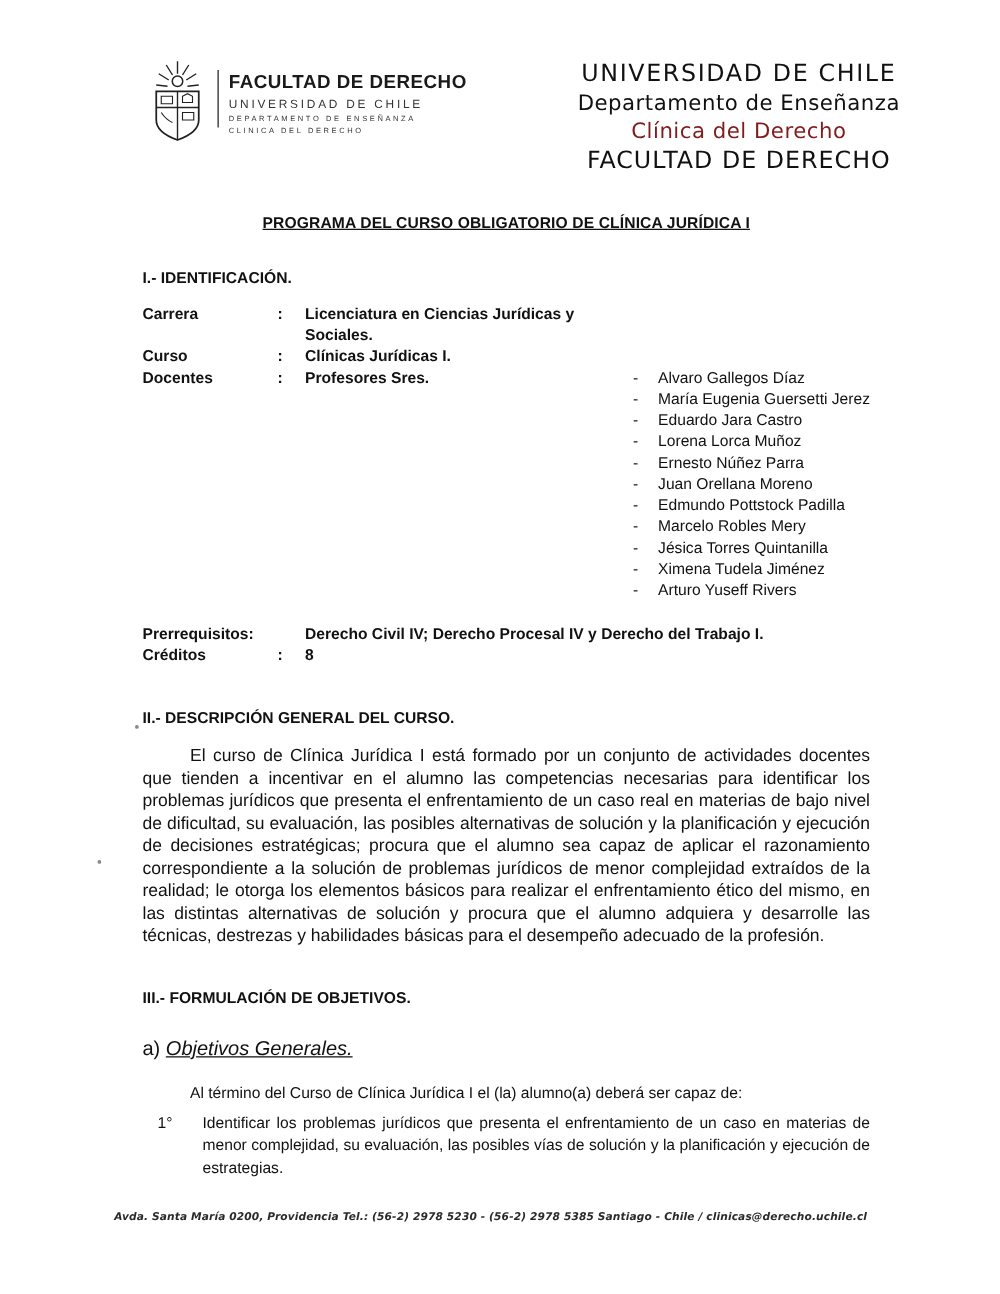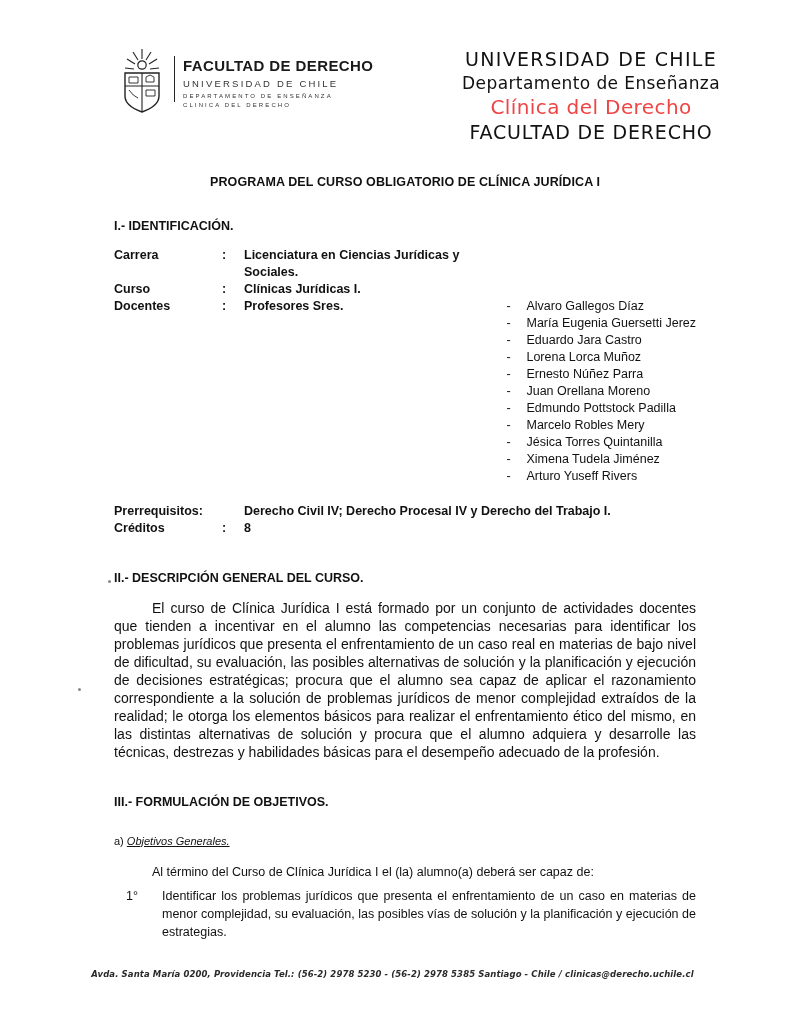--- a/index.html
+++ b/index.html
@@ -92,41 +92,42 @@
     color: #111;
     line-height: 1.25;
   }
   .univ-l2 {
     font-size: 17px;
     letter-spacing: 0.4px;
     color: #111;
     line-height: 1.3;
   }
   .univ-l3 {
-    font-size: 20px;
+    font-size: 17px;
     letter-spacing: 0.4px;
-    color: #ef4444;
+    color: #7f1d1d;
     line-height: 1.3;
   }
   .univ-l4 {
     font-size: 19px;
     letter-spacing: 0.8px;
     color: #111;
     line-height: 1.3;
   }
 
   
   .content {
     margin-top: 30px;
     padding-left: 56px;
     padding-right: 46px;
   }
   .doc-title {
     font-size: 12.5px;
     font-weight: bold;
+    text-decoration: underline;
     text-align: center;
     letter-spacing: 0.1px;
     margin-bottom: 30px;
   }
   .section-head {
     font-size: 12.5px;
     font-weight: bold;
     margin: 0 0 14px 0;
   }
   .section-head.sp {
@@ -186,21 +187,21 @@
 
   p.para {
     font-size: 14px;
     line-height: 18px;
     text-align: justify;
     margin: 0;
     text-indent: 38px;
   }
 
   .sub-head {
-    font-size: 11px;
+    font-size: 16px;
     margin: 26px 0 16px 0;
   }
   .sub-head u { text-decoration: underline; font-style: italic; }
 
   .obj-intro {
     font-size: 12.5px;
     line-height: 18px;
     margin: 0 0 6px 0;
     text-indent: 38px;
   }

